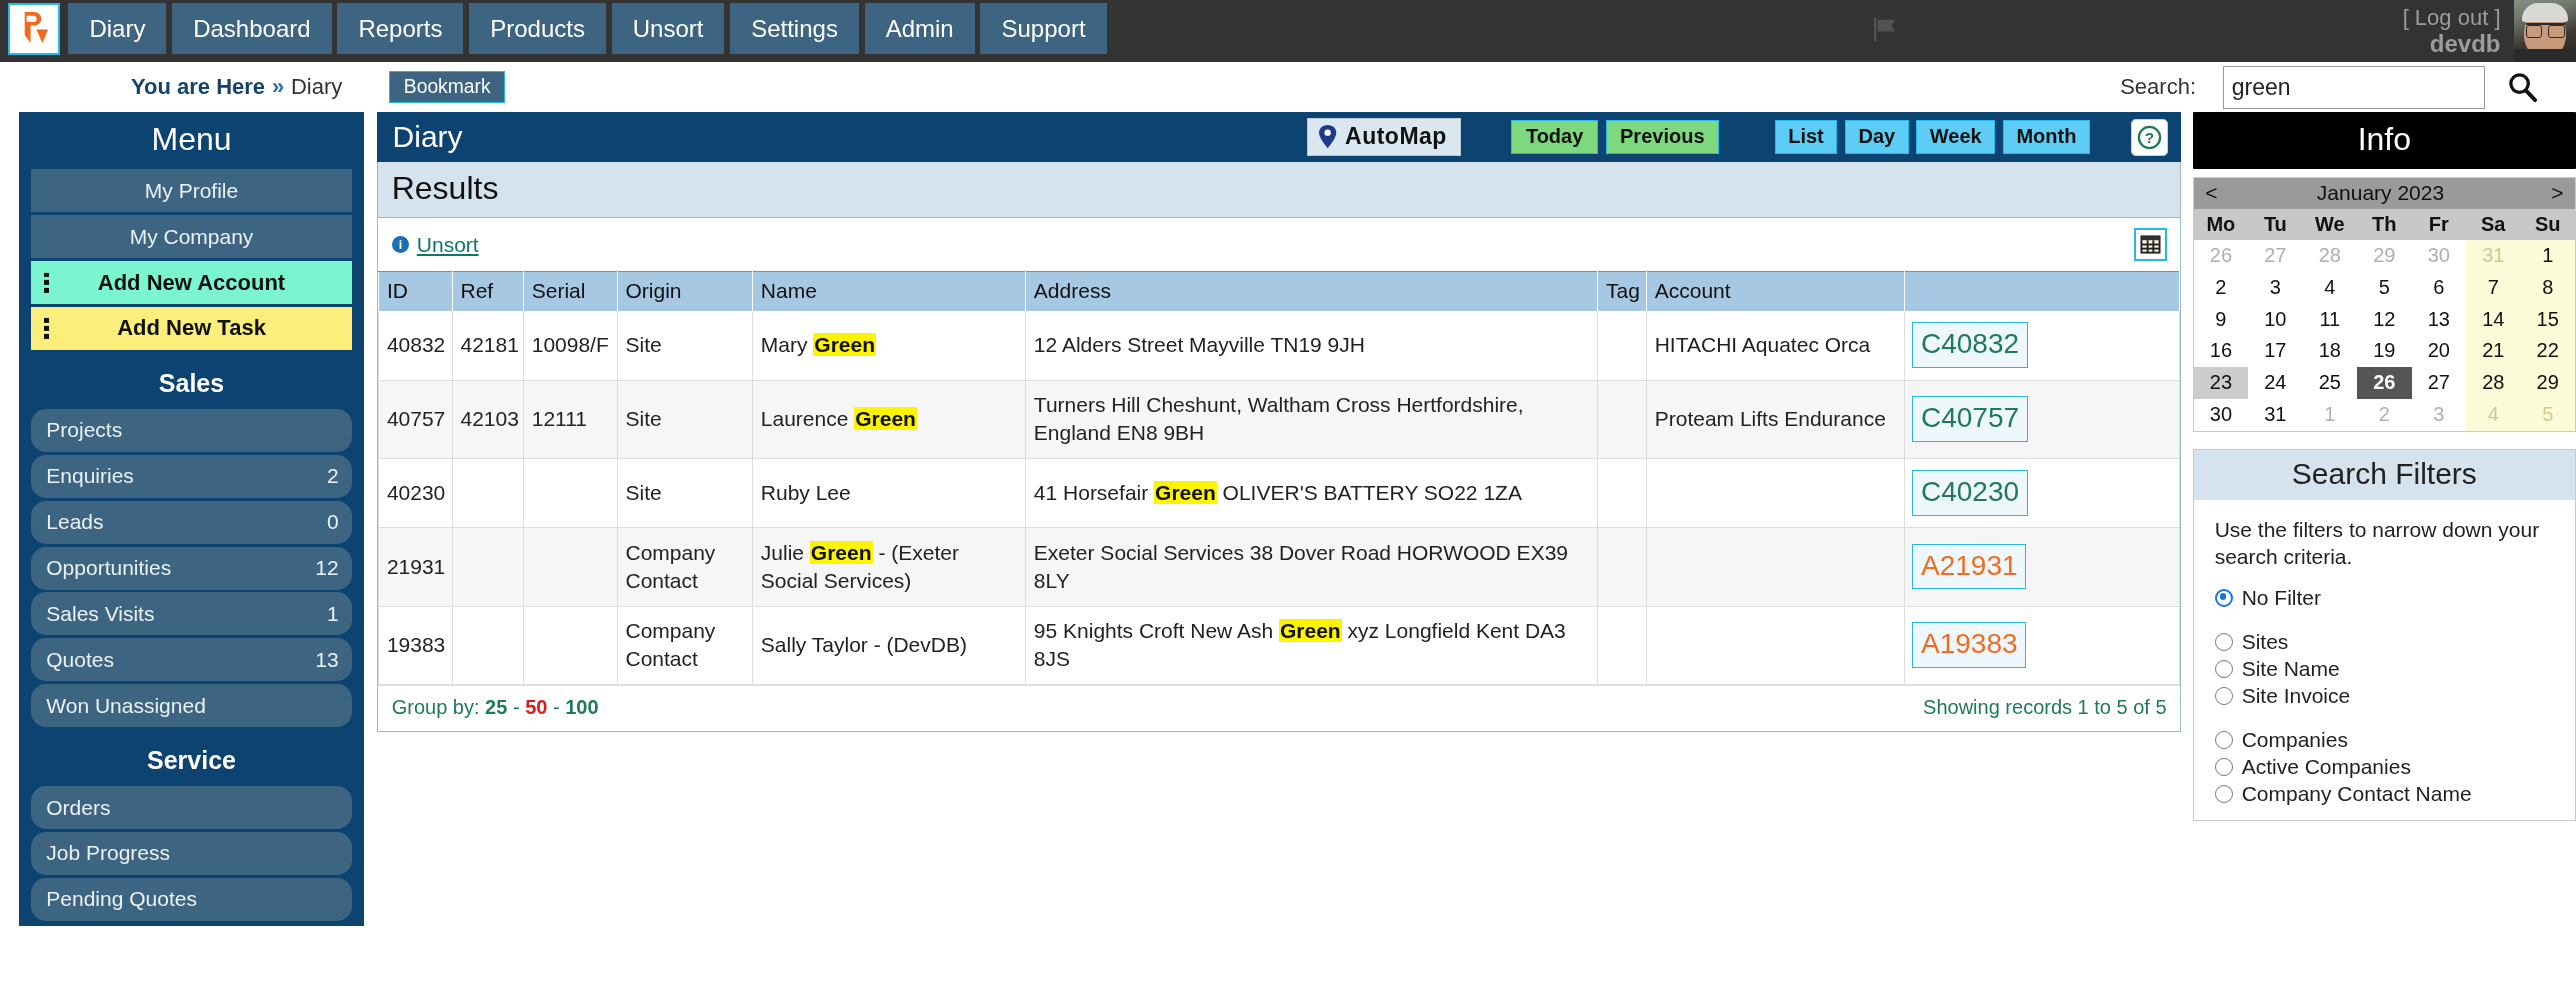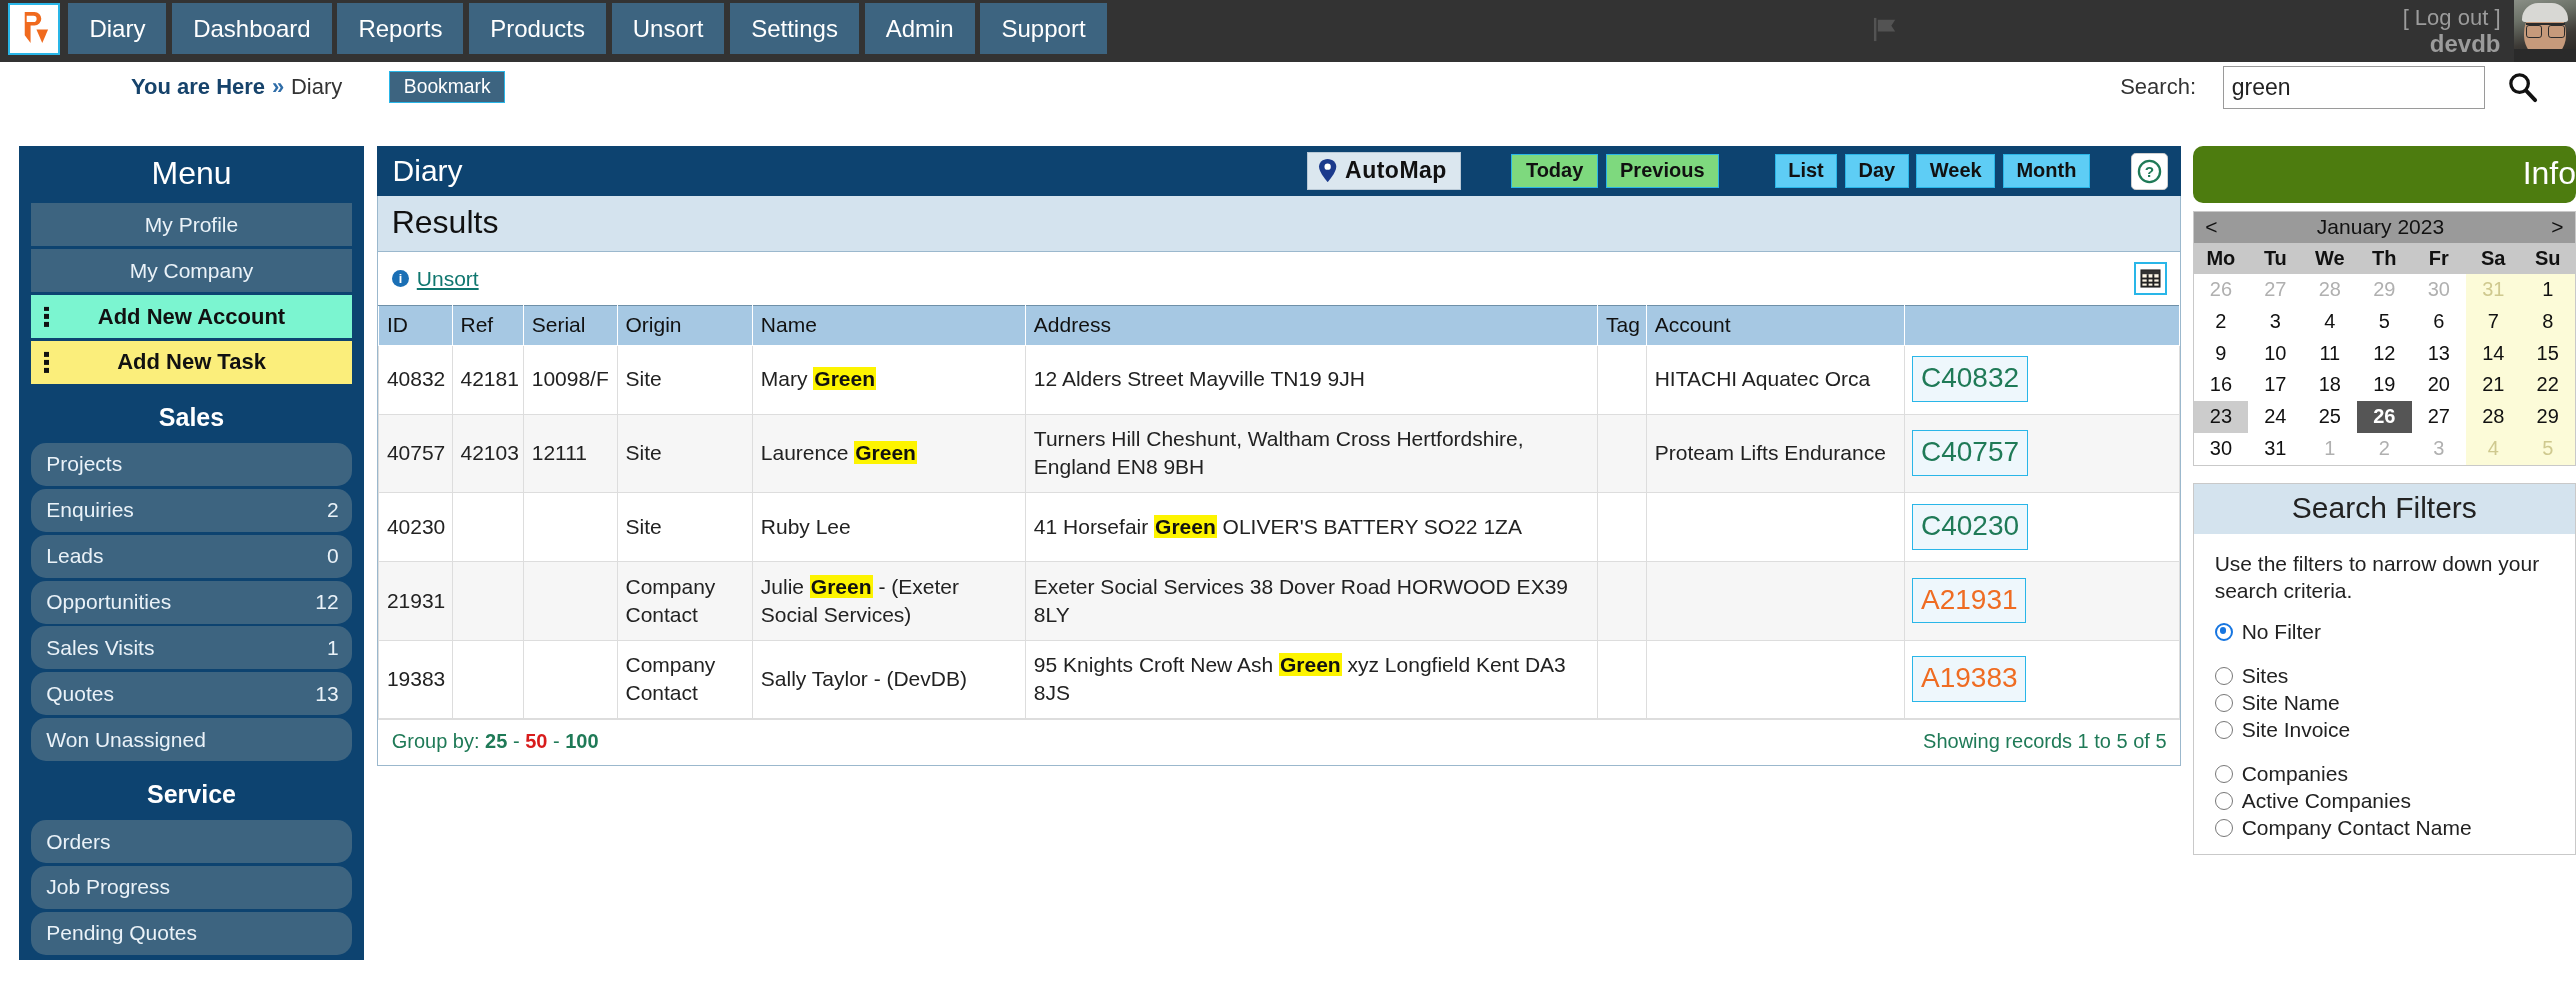--- a/index.html
+++ b/index.html
@@ -111,21 +111,21 @@
     padding: 0 7.7px;
     color: #222;
     font-family: "Liberation Sans", sans-serif;
   }
   .search-btn {
     background: none; border: none; cursor: pointer;
     margin-left: 21px; padding: 0; display:flex; align-items:center;
   }
 
   
-  .layout { display: flex; align-items: flex-start; margin-top: 34px; }
+  .layout { display: flex; align-items: flex-start; }
 
   
   .menu-col {
     width: 345px;
     margin-left: 19.3px;
     background: #0d4370;
     padding-bottom: 1.9px;
   }
   .menu-title {
     color: #ffffff; font-size: 32px; text-align: center;
@@ -245,22 +245,22 @@
     border-top: 1px solid #dddddd;
   }
   .group-by { color: #1f7a57; }
   .gb-num { color: #1f7a57; font-weight:bold; cursor:pointer; }
   .gb-num.active { color: #d81c1c; }
   .showing { margin-left: auto; color: #1f7a57; }
 
   
   .info-col { width: 384px; margin-left: 11.6px; }
   .info-head {
-    background: #4d7c0f; color:#fff; font-size: 32px; text-align:right;
-    padding: 8.7px 0 11.6px; border-radius: 10px;
+    background: #000000; color:#fff; font-size: 32px; text-align:center;
+    padding: 8.7px 0 11.6px; border-radius: 1px;
   }
   .cal {
     margin-top: 7.7px; border: 1px solid #c9c9c9; background:#fff;
   }
   .cal-nav {
     background: #9a9a9a; display:flex; align-items:center;
     padding: 2.9px 11.6px 3.9px; font-size: 21px; color: #111;
   }
   .cal-nav .arrow { cursor:pointer; font-size:21px; }
   .cal-nav .month { flex:1; text-align:center; margin-left: -7.7px;}

